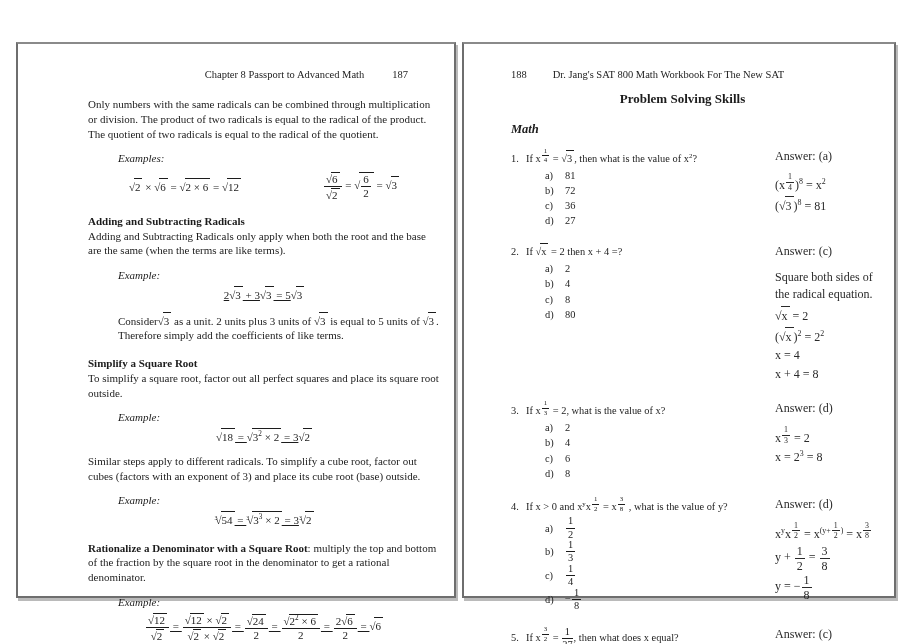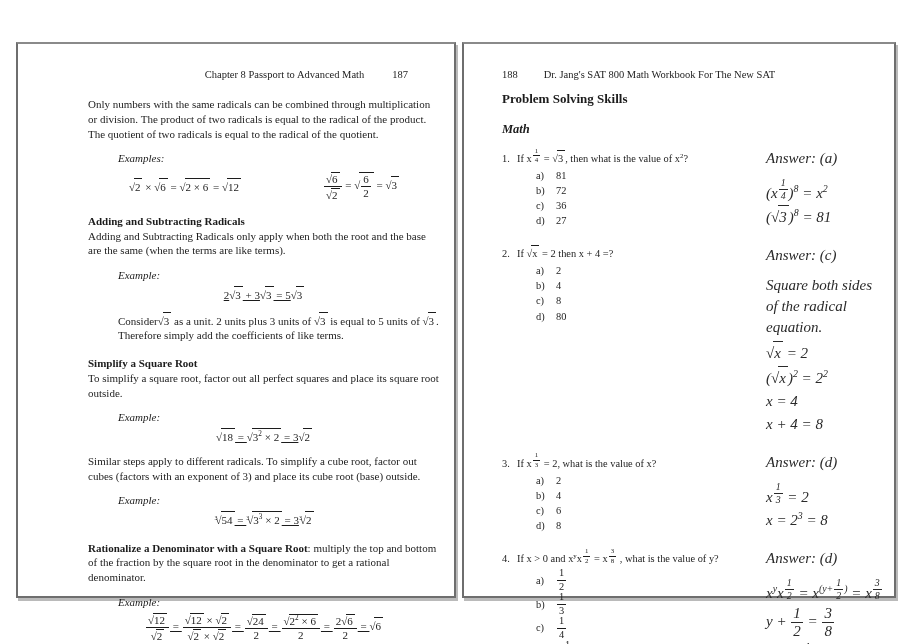--- a/index.html
+++ b/index.html
@@ -8,43 +8,43 @@
     background:#ffffff;color:#1c1c1c;
     font-family:"Liberation Serif", serif;
   }
   .page{
     position:absolute;top:42px;height:556px;background:#fff;
     border:2px solid #6e6e6e;border-top-color:#8a8a8a;
     box-shadow:2px 3px 0 rgba(130,130,130,.55);
     box-sizing:border-box;
   }
   #page-left{left:16px;width:440px;}
-  #page-right{left:462px;width:434px;}
+  #page-right{left:462px;width:434px;padding-left:9px;}
 
   
   .pl-inner{padding:24px 14px 0 70px;font-size:11px;line-height:1.34;}
   .book-header-left{font-size:10.5px;text-align:right;padding-right:32px;margin-bottom:15px;}
   .book-header-left .pgnum{margin-left:28px;}
   .para{margin:0 0 4px 0;}
   .example-label{font-style:italic;margin:10px 0 3px 30px;}
   .formula-row{display:flex;justify-content:center;gap:82px;align-items:center;margin:6px 0 2px;}
   .formula-center{text-align:center;margin:1px 0 2px;text-decoration:underline;}
   .section-title{font-weight:bold;margin:13px 0 0 0;}
   .indent-note{margin:9px 0 0 30px;}
   .inline-bold{font-weight:bold;}
 
   
   .pr-inner{padding:24px 10px 0 38px;font-size:10.4px;line-height:1.35;}
   .book-header-right{font-size:10.5px;margin-bottom:8px;}
   .book-header-right .title{margin-left:26px;}
-  .psk-title{font-weight:bold;font-size:13px;text-align:left;margin:4px 30px 10px 0;}
+  .psk-title{font-weight:bold;font-size:13px;text-align:center;margin:4px 30px 10px 0;}
   .group-label{font-weight:bold;font-style:italic;font-size:12.5px;margin:13px 0 10px;}
   .q-row{display:flex;align-items:flex-start;margin:4px 0 15px;}
   .q-main{flex:0 0 252px;}
-  .q-ans{margin-left:12px;width:146px;font-style:italic;font-size:15px;line-height:1.4;color:#2a2a2a;}
+  .q-ans{margin-left:12px;width:146px;font-size:12px;line-height:1.4;color:#2a2a2a;}
   .q-stem{margin-bottom:2px;}
   .q-num{display:inline-block;min-width:15px;}
   .q-opts{margin-top:1px;}
   .q-opt{display:flex;margin-left:34px;line-height:1.45;align-items:center;}
   .q-opt-label{width:20px;flex:none;}
   .ans-label{margin-bottom:9px;}
   .ans-note{margin-bottom:3px;}
   .sol-line{margin:2px 0;}
 
   

